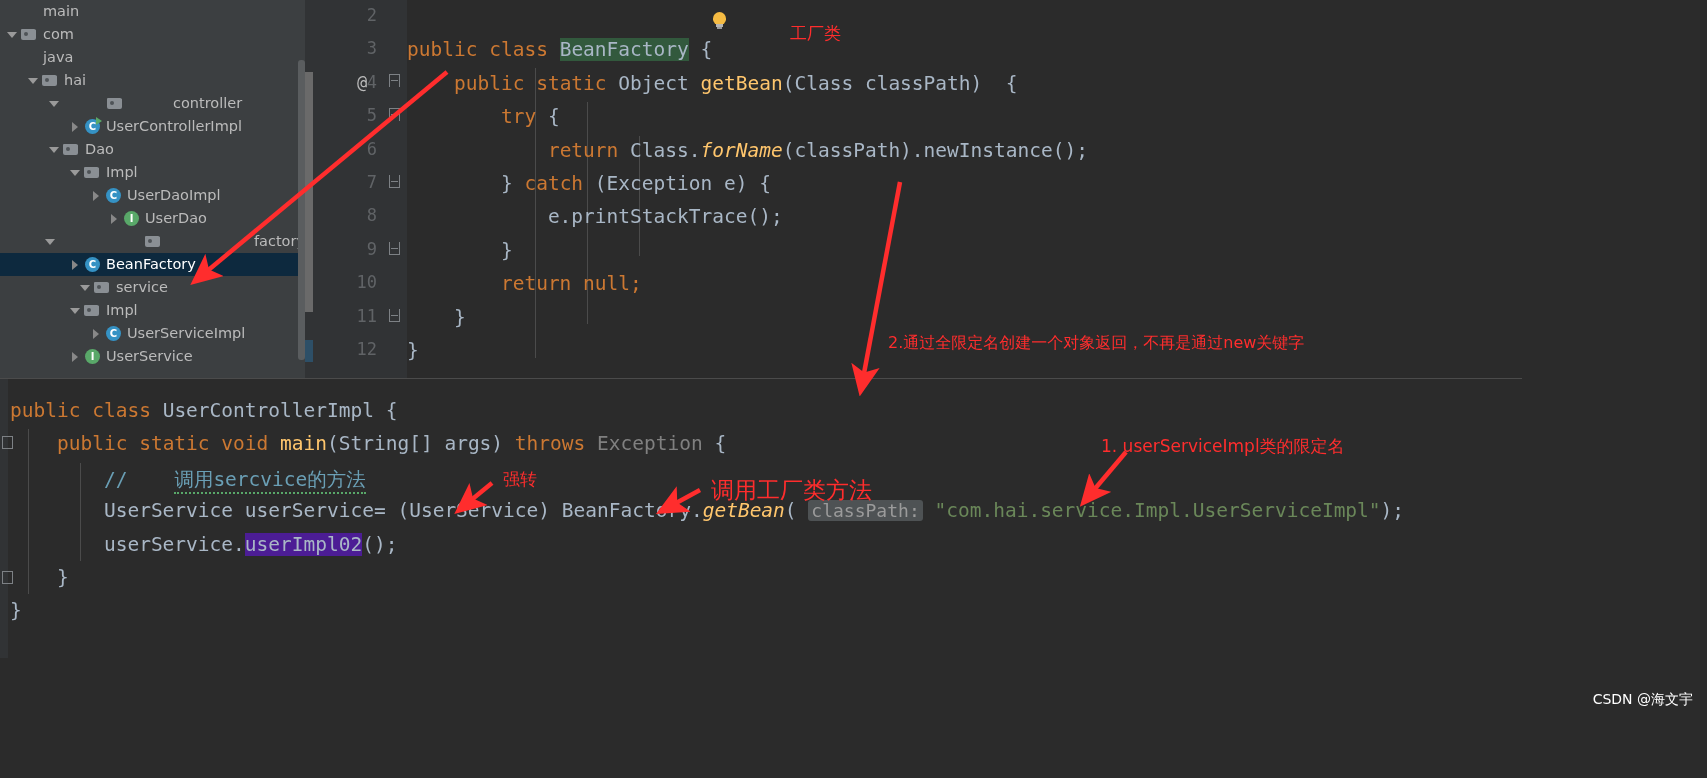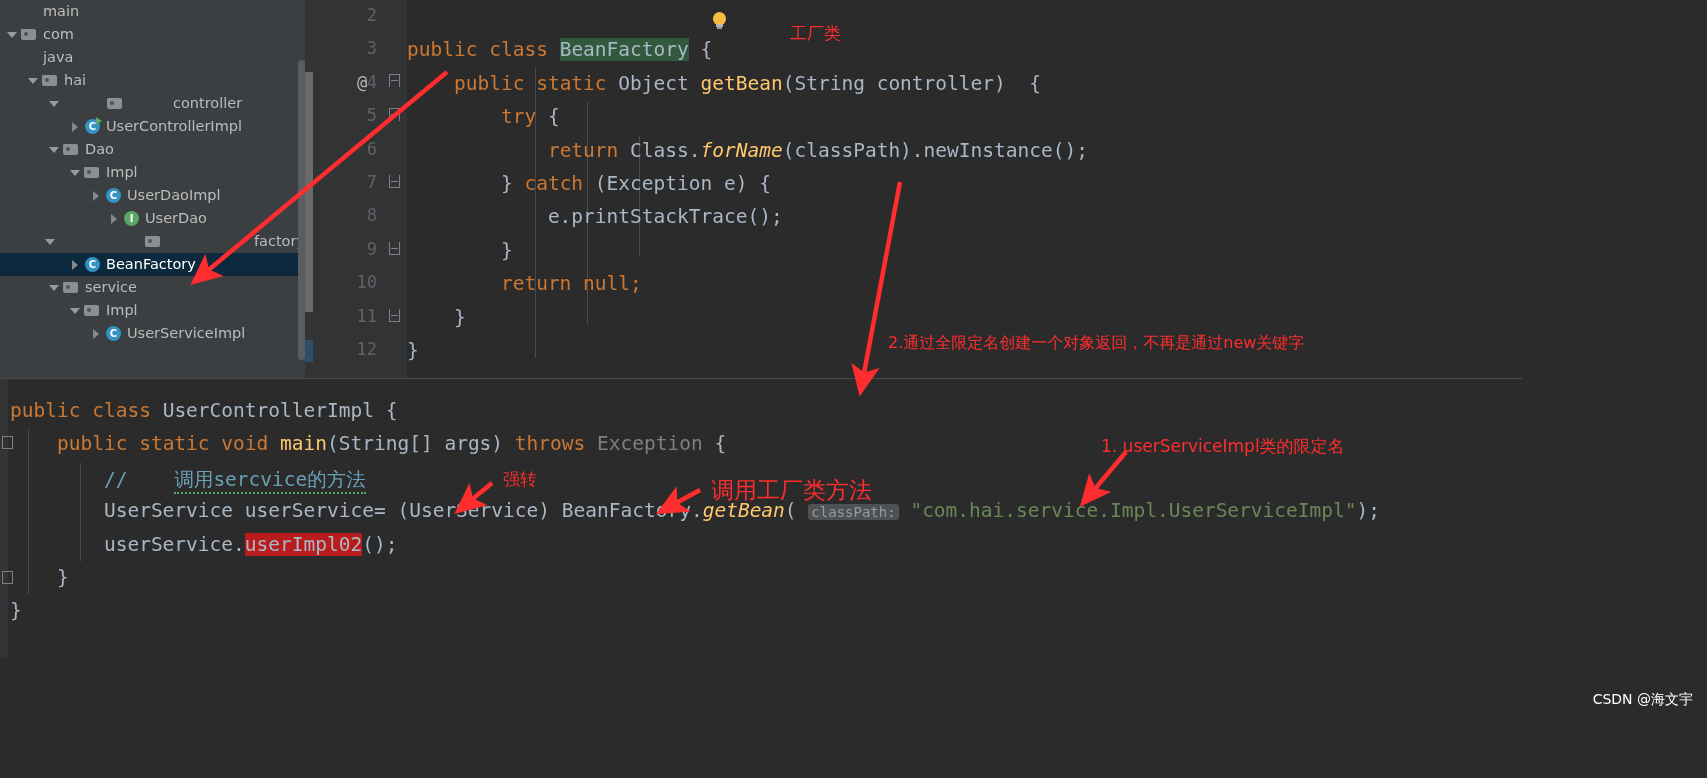--- a/index.html
+++ b/index.html
@@ -235,21 +235,21 @@
     letter-spacing: 0px;
   }
   .kw  { color: #cc7832; }
   .cls2{ color: #a9b7c6; }
   .mth { color: #ffc66d; }
   .mthi{ color: #ffc66d; font-style: italic; }
   .str { color: #6a8759; }
   .cmt { color: #808080; }
   .plain2 { color: #a9b7c6; }
   .hl-green { background: #32593d; }
-  .hl-olive { background: #b91c1c; }
+  .hl-olive { background: #4c1d95; }
 
   
   #bulb {
     position: absolute;
     left: 407px; top: 12px;
     width: 16px; height: 20px;
   }
   #bulb .glass {
     position: absolute;
     left: 1px; top: 0;
@@ -308,21 +308,21 @@
   .cmt-blue { color: #6a9fb5; }
   .squiggly {
     border-bottom: 2px dotted #59a869;
     padding-bottom: 1px;
   }
   .param-hint {
     background: #4e5254;
     color: #9b9b9b;
     border-radius: 3px;
     padding: 0 3px;
-    font-size: 14px;
+    font-size: 18px;
   }
   .bfold {
     position: absolute;
     width: 11px; height: 13px;
     border: 1px solid #7d8185;
   }
 
   
   #footer {
     position: absolute;
@@ -413,34 +413,39 @@
         <div class="tree-row" style="padding-left: 42px; justify-content: space-between;">
           <div class="tw down"></div>
           <div class="ic folder"></div>
           <span class="tree-label">factory</span>
         </div>
         <div class="tree-row selected" style="padding-left: 67px;">
           <div class="tw right"></div>
           <div class="ic cls"></div>
           <span class="tree-label">BeanFactory</span>
         </div>
-        <div class="tree-row" style="padding-left: 46px;">
+        <div class="tree-row" style="padding-left: 46px; margin-left: 31px;">
           <div class="tw down"></div>
           <div class="ic folder"></div>
           <span class="tree-label">service</span>
         </div>
         <div class="tree-row" style="padding-left: 67px;">
           <div class="tw down"></div>
           <div class="ic folder"></div>
           <span class="tree-label">Impl</span>
         </div>
         <div class="tree-row" style="padding-left: 88px;">
           <div class="tw right"></div>
           <div class="ic cls"></div>
           <span class="tree-label">UserServiceImpl</span>
+        </div>
+        <div class="tree-row" style="padding-left: 67px;">
+          <div class="tw right"></div>
+          <div class="ic iface"></div>
+          <span class="tree-label">UserService</span>
         </div>
       </div>
     <div id="tree-scrollbar"></div>
   </div>
 
   <div id="top-editor">
     <div id="editor-left-strip">
       <div id="editor-left-strip-mark"></div>
       <div id="editor-left-strip-mark2"></div>
     </div>
@@ -467,21 +472,21 @@
       <div class="fold bot" style="top:242px;"></div>
       <div class="fold bot" style="top:309px;"></div>
     </div>
     <div id="code-area">
       <div class="iguide" style="left:128px; top:68px;  height:290px;"></div>
       <div class="iguide" style="left:180px; top:102px; height:222px;"></div>
       <div class="iguide" style="left:232px; top:136px; height:120px;"></div>
       <div id="top-lines">
           <div class="cline" style="top: 5px;"></div>
           <div class="cline" style="top: 38.4px;"><span class="kw">public </span><span class="kw">class </span><span class="cls2 hl-green">BeanFactory</span><span class="plain2"> {</span></div>
-          <div class="cline" style="top: 71.8px;"><span class="plain2">    </span><span class="kw">public static </span><span class="plain2">Object </span><span class="mth">getBean</span><span class="plain2">(String controller)  {</span></div>
+          <div class="cline" style="top: 71.8px;"><span class="plain2">    </span><span class="kw">public static </span><span class="plain2">Object </span><span class="mth">getBean</span><span class="plain2">(Class classPath)  {</span></div>
           <div class="cline" style="top: 105.2px;"><span class="plain2">        </span><span class="kw">try</span><span class="plain2"> {</span></div>
           <div class="cline" style="top: 138.6px;"><span class="plain2">            </span><span class="kw">return </span><span class="plain2">Class.</span><span class="mthi">forName</span><span class="plain2">(classPath).newInstance();</span></div>
           <div class="cline" style="top: 172px;"><span class="plain2">        } </span><span class="kw">catch</span><span class="plain2"> (Exception e) {</span></div>
           <div class="cline" style="top: 205.4px;"><span class="plain2">            e.printStackTrace();</span></div>
           <div class="cline" style="top: 238.8px;"><span class="plain2">        }</span></div>
           <div class="cline" style="top: 272.2px;"><span class="plain2">        </span><span class="kw">return null;</span></div>
           <div class="cline" style="top: 305.6px;"><span class="plain2">    }</span></div>
           <div class="cline" style="top: 339px;"><span class="plain2">}</span></div>
         </div>
     </div>

